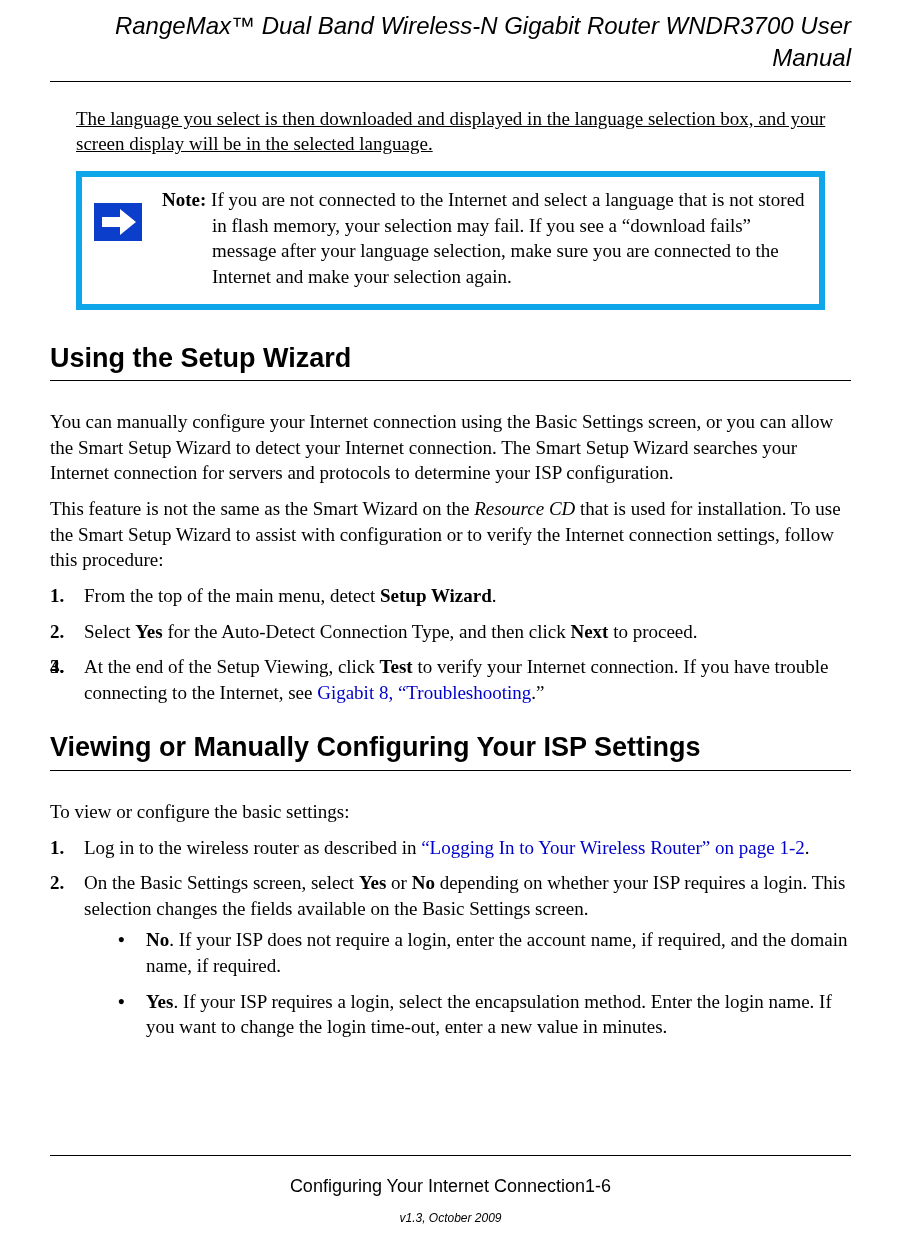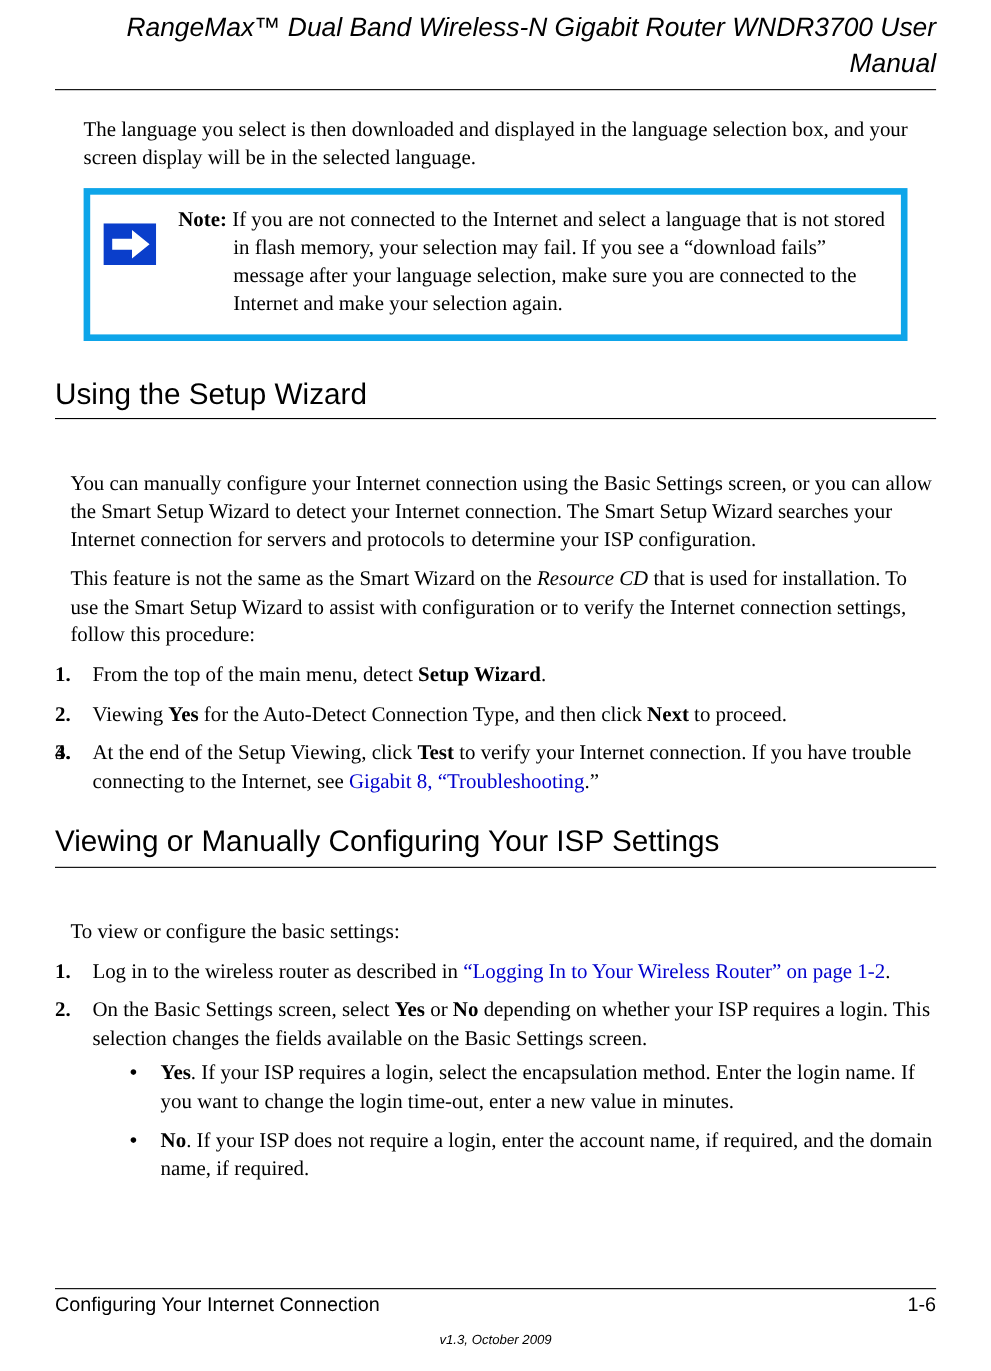--- a/index.html
+++ b/index.html
@@ -19,20 +19,21 @@
       font-style: italic;
       font-family: Arial, Helvetica, sans-serif;
       font-size: 24px;
       padding-bottom: 6px;
       border-bottom: 1.5px solid #000;
       margin-bottom: 24px;
     }
     .para {
       margin: 0 0 14px 26px;
       text-align: left;
+      text-decoration: underline;
     }
     .note-box {
       border: 6px solid #0ea5e9;
       margin: 10px 26px 30px 26px;
       display: flex;
       align-items: flex-start;
       padding: 10px 12px 14px 12px;
     }
     .note-icon {
       flex: 0 0 48px;
@@ -42,29 +43,29 @@
     }
     .note-text {
       flex: 1;
       padding-left: 4px;
       text-indent: -50px;
       margin-left: 50px;
     }
     .note-text b { font-weight: bold; }
     h2.section {
       font-family: Arial, Helvetica, sans-serif;
-      font-weight: normal;
+      font-weight: bold;
       font-size: 27px;
-      margin: 24px 0 24px 0;
+      margin: 24px 0 6px 0;
       padding-bottom: 4px;
       border-bottom: 1.5px solid #000;
     }
     .section-gap { height: 22px; }
     .body-para {
-      margin: 0 0 10px 14px;
+      margin: 0 0 10px 0;
     }
     ol.steps {
       list-style: none;
       margin: 4px 0 18px 0;
       padding: 0;
     }
     ol.steps > li {
       margin: 6px 0 10px 0;
       padding-left: 34px;
       position: relative;
@@ -92,23 +93,23 @@
     }
     a.xref { color: #0000cc; text-decoration: none; }
     .footer {
       position: absolute;
       bottom: 20px;
       left: 50px;
       right: 50px;
     }
     .footer-rule {
       border-top: 1.5px solid #000;
-      padding-top: 2px;
+      padding-top: 18px;
       display: flex;
-      justify-content: space-between;
+      justify-content: center;
       font-family: Arial, Helvetica, sans-serif;
       font-size: 18px;
     }
     .footer-version {
       text-align: center;
       font-family: Arial, Helvetica, sans-serif;
       font-style: italic;
       font-size: 12px;
       margin-top: 12px;
     }
@@ -145,21 +146,21 @@
   <span>This feature is not the same as the Smart Wizard on the </span><em>Resource CD</em><span> that is used for installation. To use the Smart Setup Wizard to assist with configuration or to verify the Internet connection settings, follow this procedure:</span>
 </p>
 
 <ol class="steps">
   <li>
     <span class="num">1.</span>
     <span>From the top of the main menu, detect </span><b>Setup Wizard</b><span>.</span>
   </li>
   <li>
     <span class="num">2.</span>
-    <span>Viewing </span><b>Yes</b><span> for the Auto-Detect Connection Type, and then click </span><b>Next</b><span> to proceed.</span>
+    <span>Select </span><b>Yes</b><span> for the Auto-Detect Connection Type, and then click </span><b>Next</b><span> to proceed.</span>
   </li>
   <li>
     <span class="num">3.</span>
   </li>
   <li>
     <span class="num">4.</span>
     <span>At the end of the Setup Viewing, click </span><b>Test</b><span> to verify your Internet connection. If you have trouble connecting to the Internet, see </span><a class="xref">Gigabit 8, “Troubleshooting</a><span>.”</span>
   </li>
 </ol>
 
@@ -172,24 +173,24 @@
   <li>
     <span class="num">1.</span>
     <span>Log in to the wireless router as described in </span><a class="xref">“Logging In to Your Wireless Router” on page 1-2</a><span>.</span>
   </li>
   <li>
     <span class="num">2.</span>
     <span>On the Basic Settings screen, select </span><b>Yes</b><span> or </span><b>No</b><span> depending on whether your ISP requires a login. This selection changes the fields available on the Basic Settings screen.</span>
 
     <ul class="bullets">
       <li>
-        <b>Yes</b><span>. If your ISP requires a login, select the encapsulation method. Enter the login name. If you want to change the login time-out, enter a new value in minutes.</span>
+        <b>No</b><span>. If your ISP does not require a login, enter the account name, if required, and the domain name, if required.</span>
       </li>
       <li>
-        <b>No</b><span>. If your ISP does not require a login, enter the account name, if required, and the domain name, if required.</span>
+        <b>Yes</b><span>. If your ISP requires a login, select the encapsulation method. Enter the login name. If you want to change the login time-out, enter a new value in minutes.</span>
       </li>
     </ul>
   </li>
 </ol>
 
 <div class="footer">
   <div class="footer-rule">
     <span>Configuring Your Internet Connection</span>
     <span>1-6</span>
   </div>

